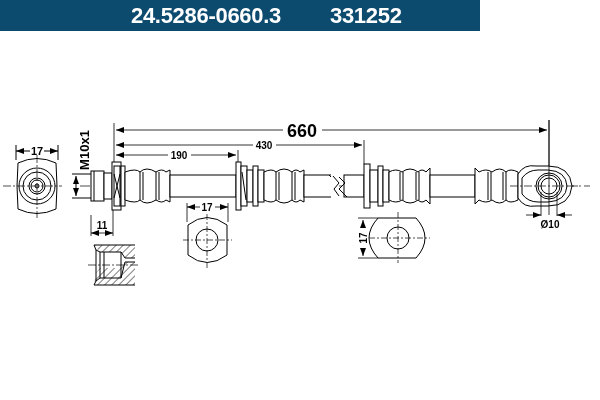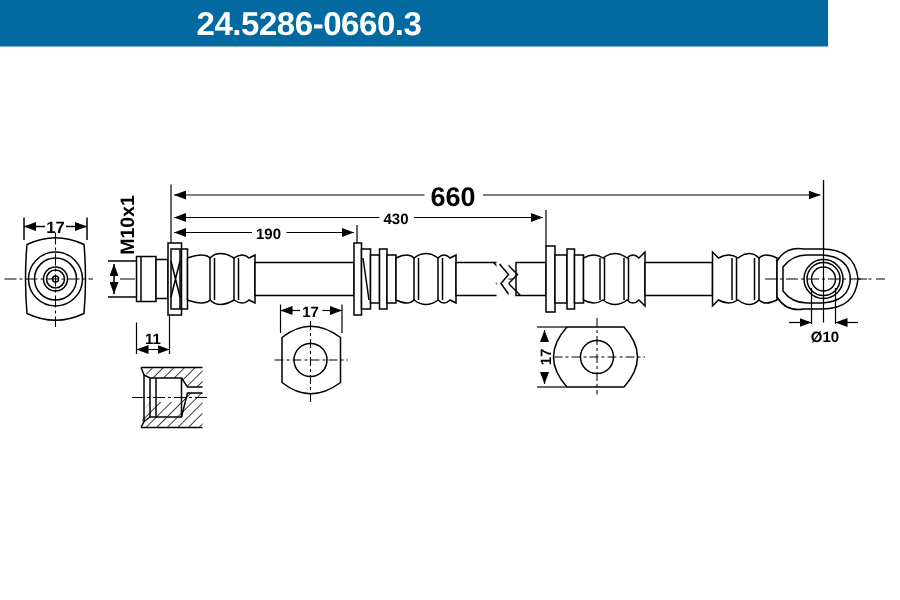--- a/index.html
+++ b/index.html
@@ -1,28 +1,29 @@
 <!DOCTYPE html>
 <html><head>
   <meta charset="utf-8">
   <style>
     html, body { margin: 0; padding: 0; background: #ffffff; }
     body { width: 600px; height: 400px; position: relative; overflow: hidden; font-family: "Liberation Sans", sans-serif; }
-    .header { position: absolute; left: 0; top: 0; width: 552px; height: 31px; background: #0369a1; color: #ffffff; }
+    .header { position: absolute; left: 0; top: 0; width: 480px; height: 31px; background: #0c4a6e; color: #ffffff; }
     .header .code { position: absolute; top: 0; height: 31px; line-height: 31px; font-weight: bold; font-size: 22px; font-family: "Liberation Sans", sans-serif; letter-spacing: -0.3px; }
     .header .part { left: 131px; }
     .header .ref { left: 330px; }
     svg { position: absolute; left: 0; top: 0; }
     svg text { font-family: "Liberation Sans", sans-serif; font-weight: bold; fill: #000; }
   </style>
 </head>
 <body>
 
 <div class="header">
   <span class="code part">24.5286-0660.3</span>
+  <span class="code ref">331252</span>
 </div>
 
 <svg width="600" height="400" viewBox="0 0 600 400">
   <defs>
     <marker id="arr" markerWidth="8" markerHeight="6" refX="8" refY="3" orient="auto" markerUnits="userSpaceOnUse">
       <path d="M0,0 L8,3 L0,6 Z" fill="#000"></path>
     </marker>
     <marker id="arrs" markerWidth="8" markerHeight="6" refX="0" refY="3" orient="auto" markerUnits="userSpaceOnUse">
       <path d="M8,0 L0,3 L8,6 Z" fill="#000"></path>
     </marker>

